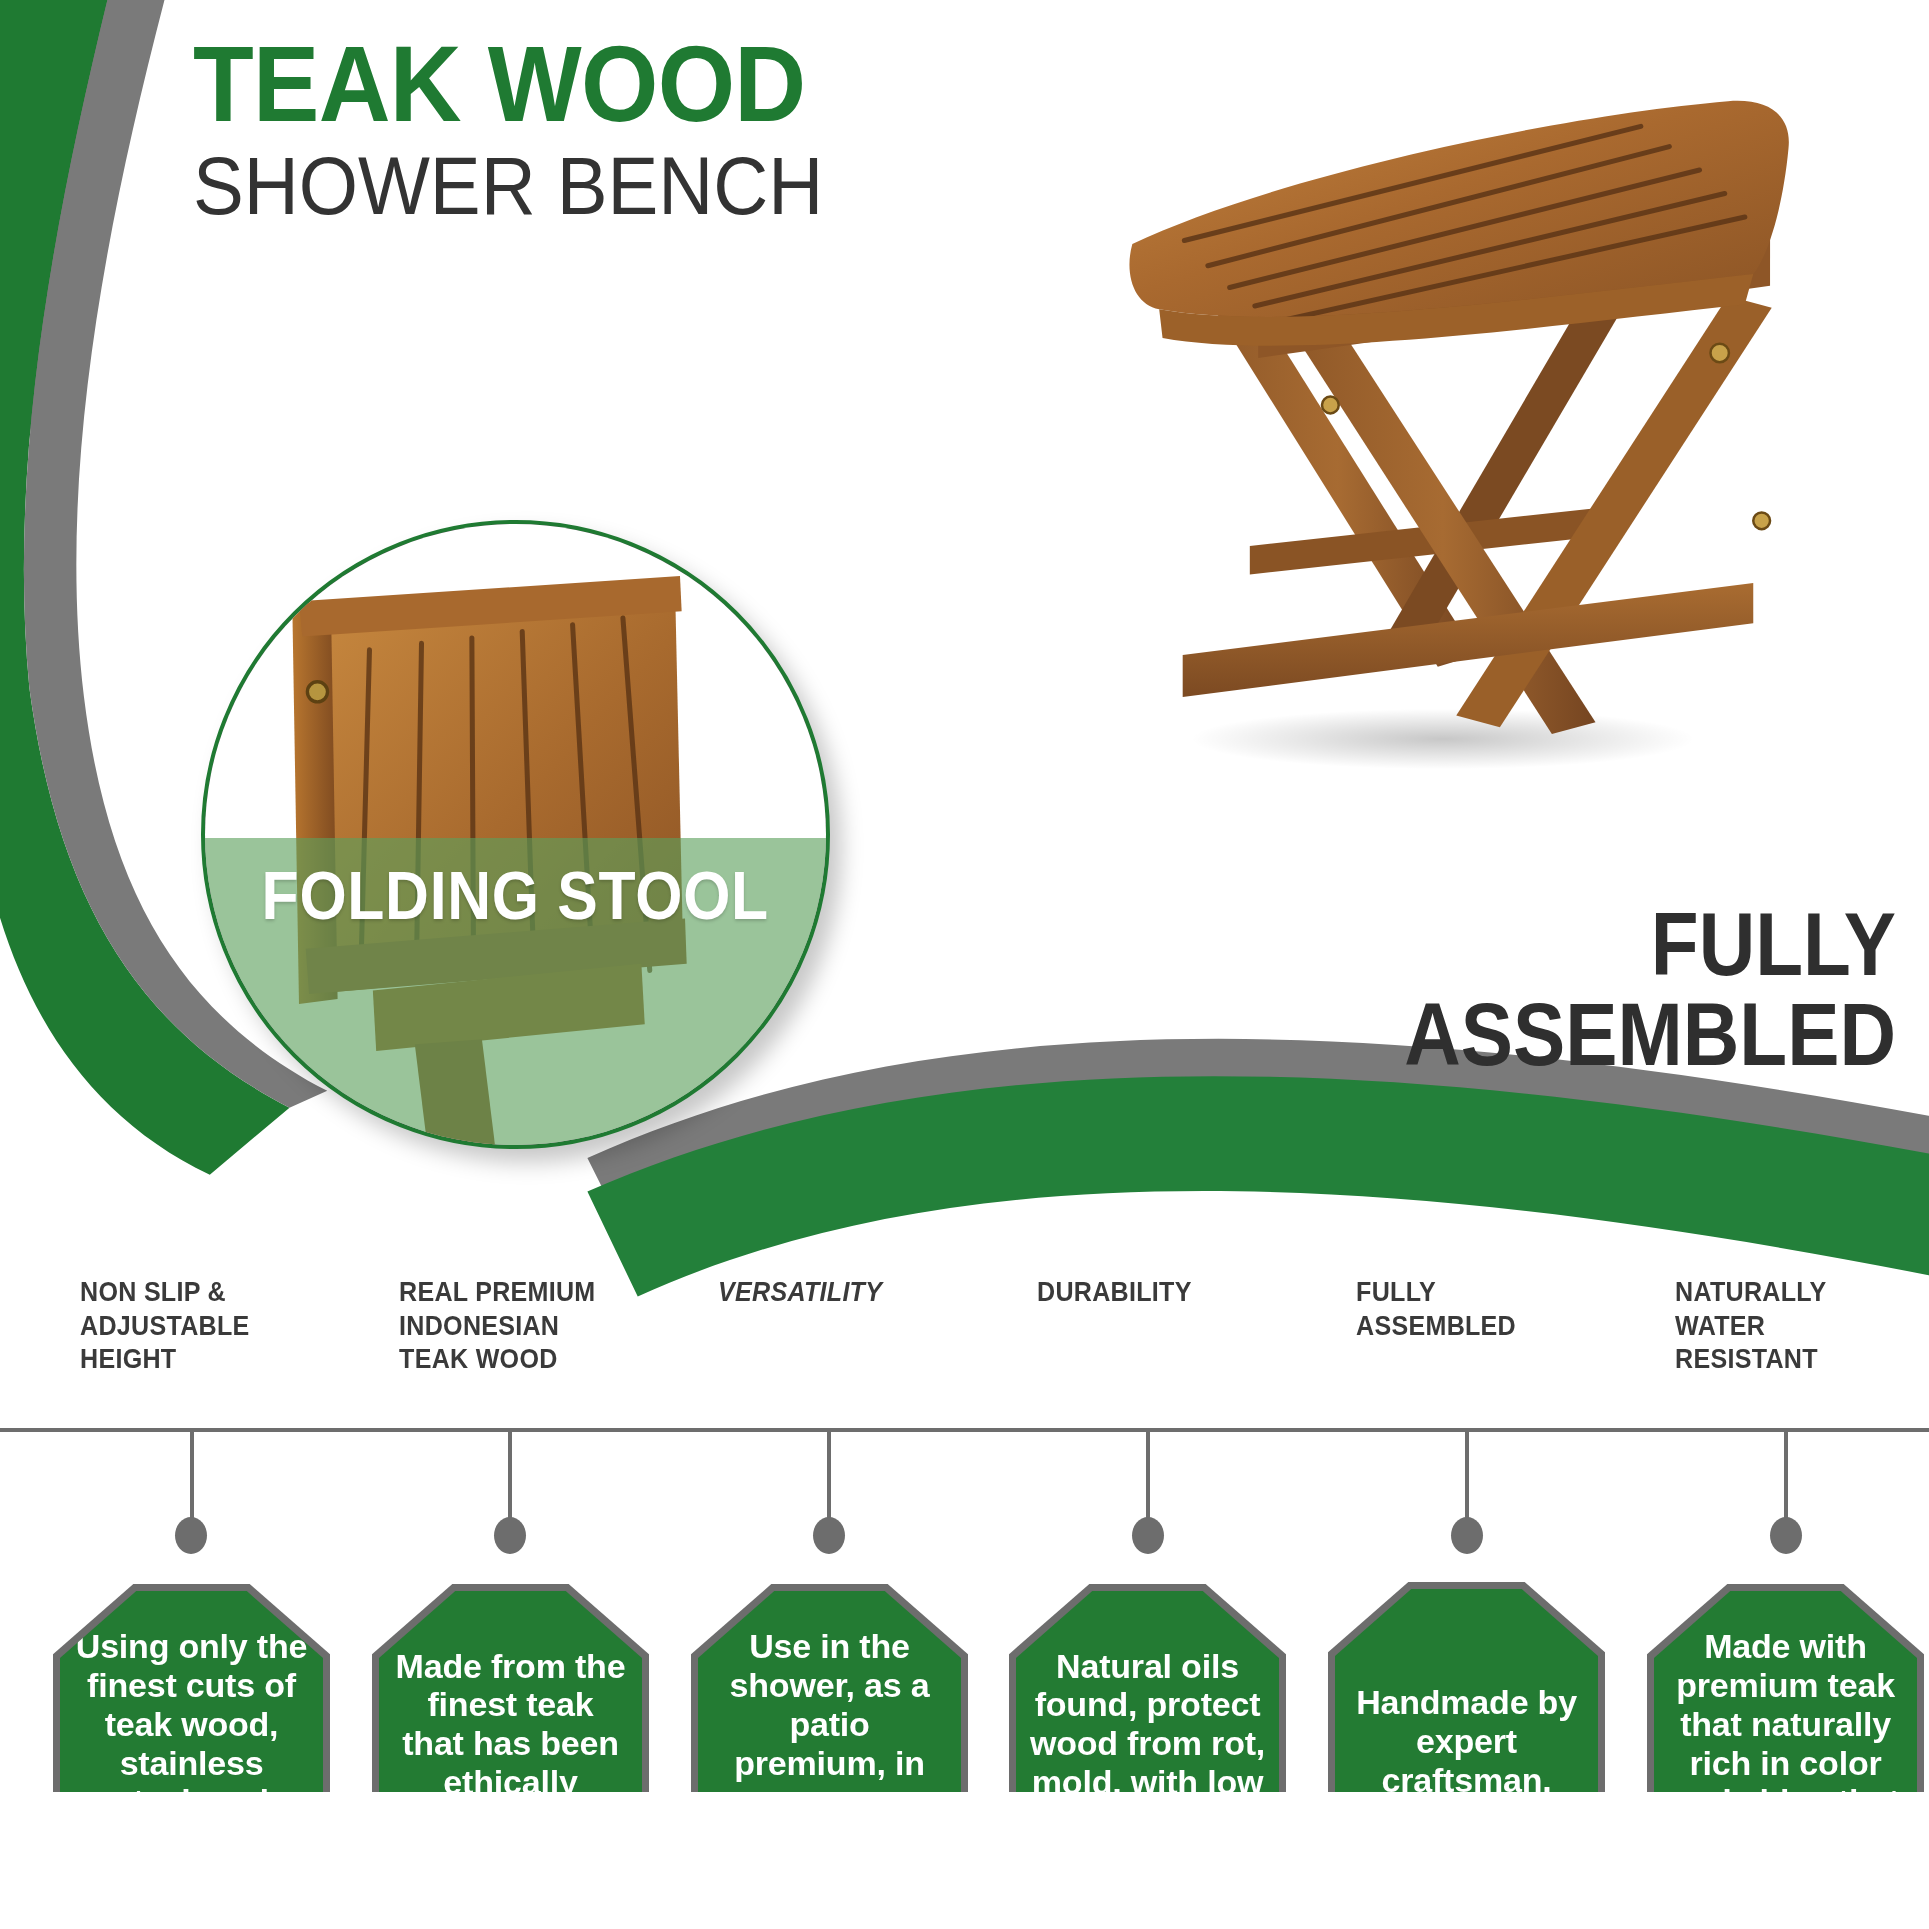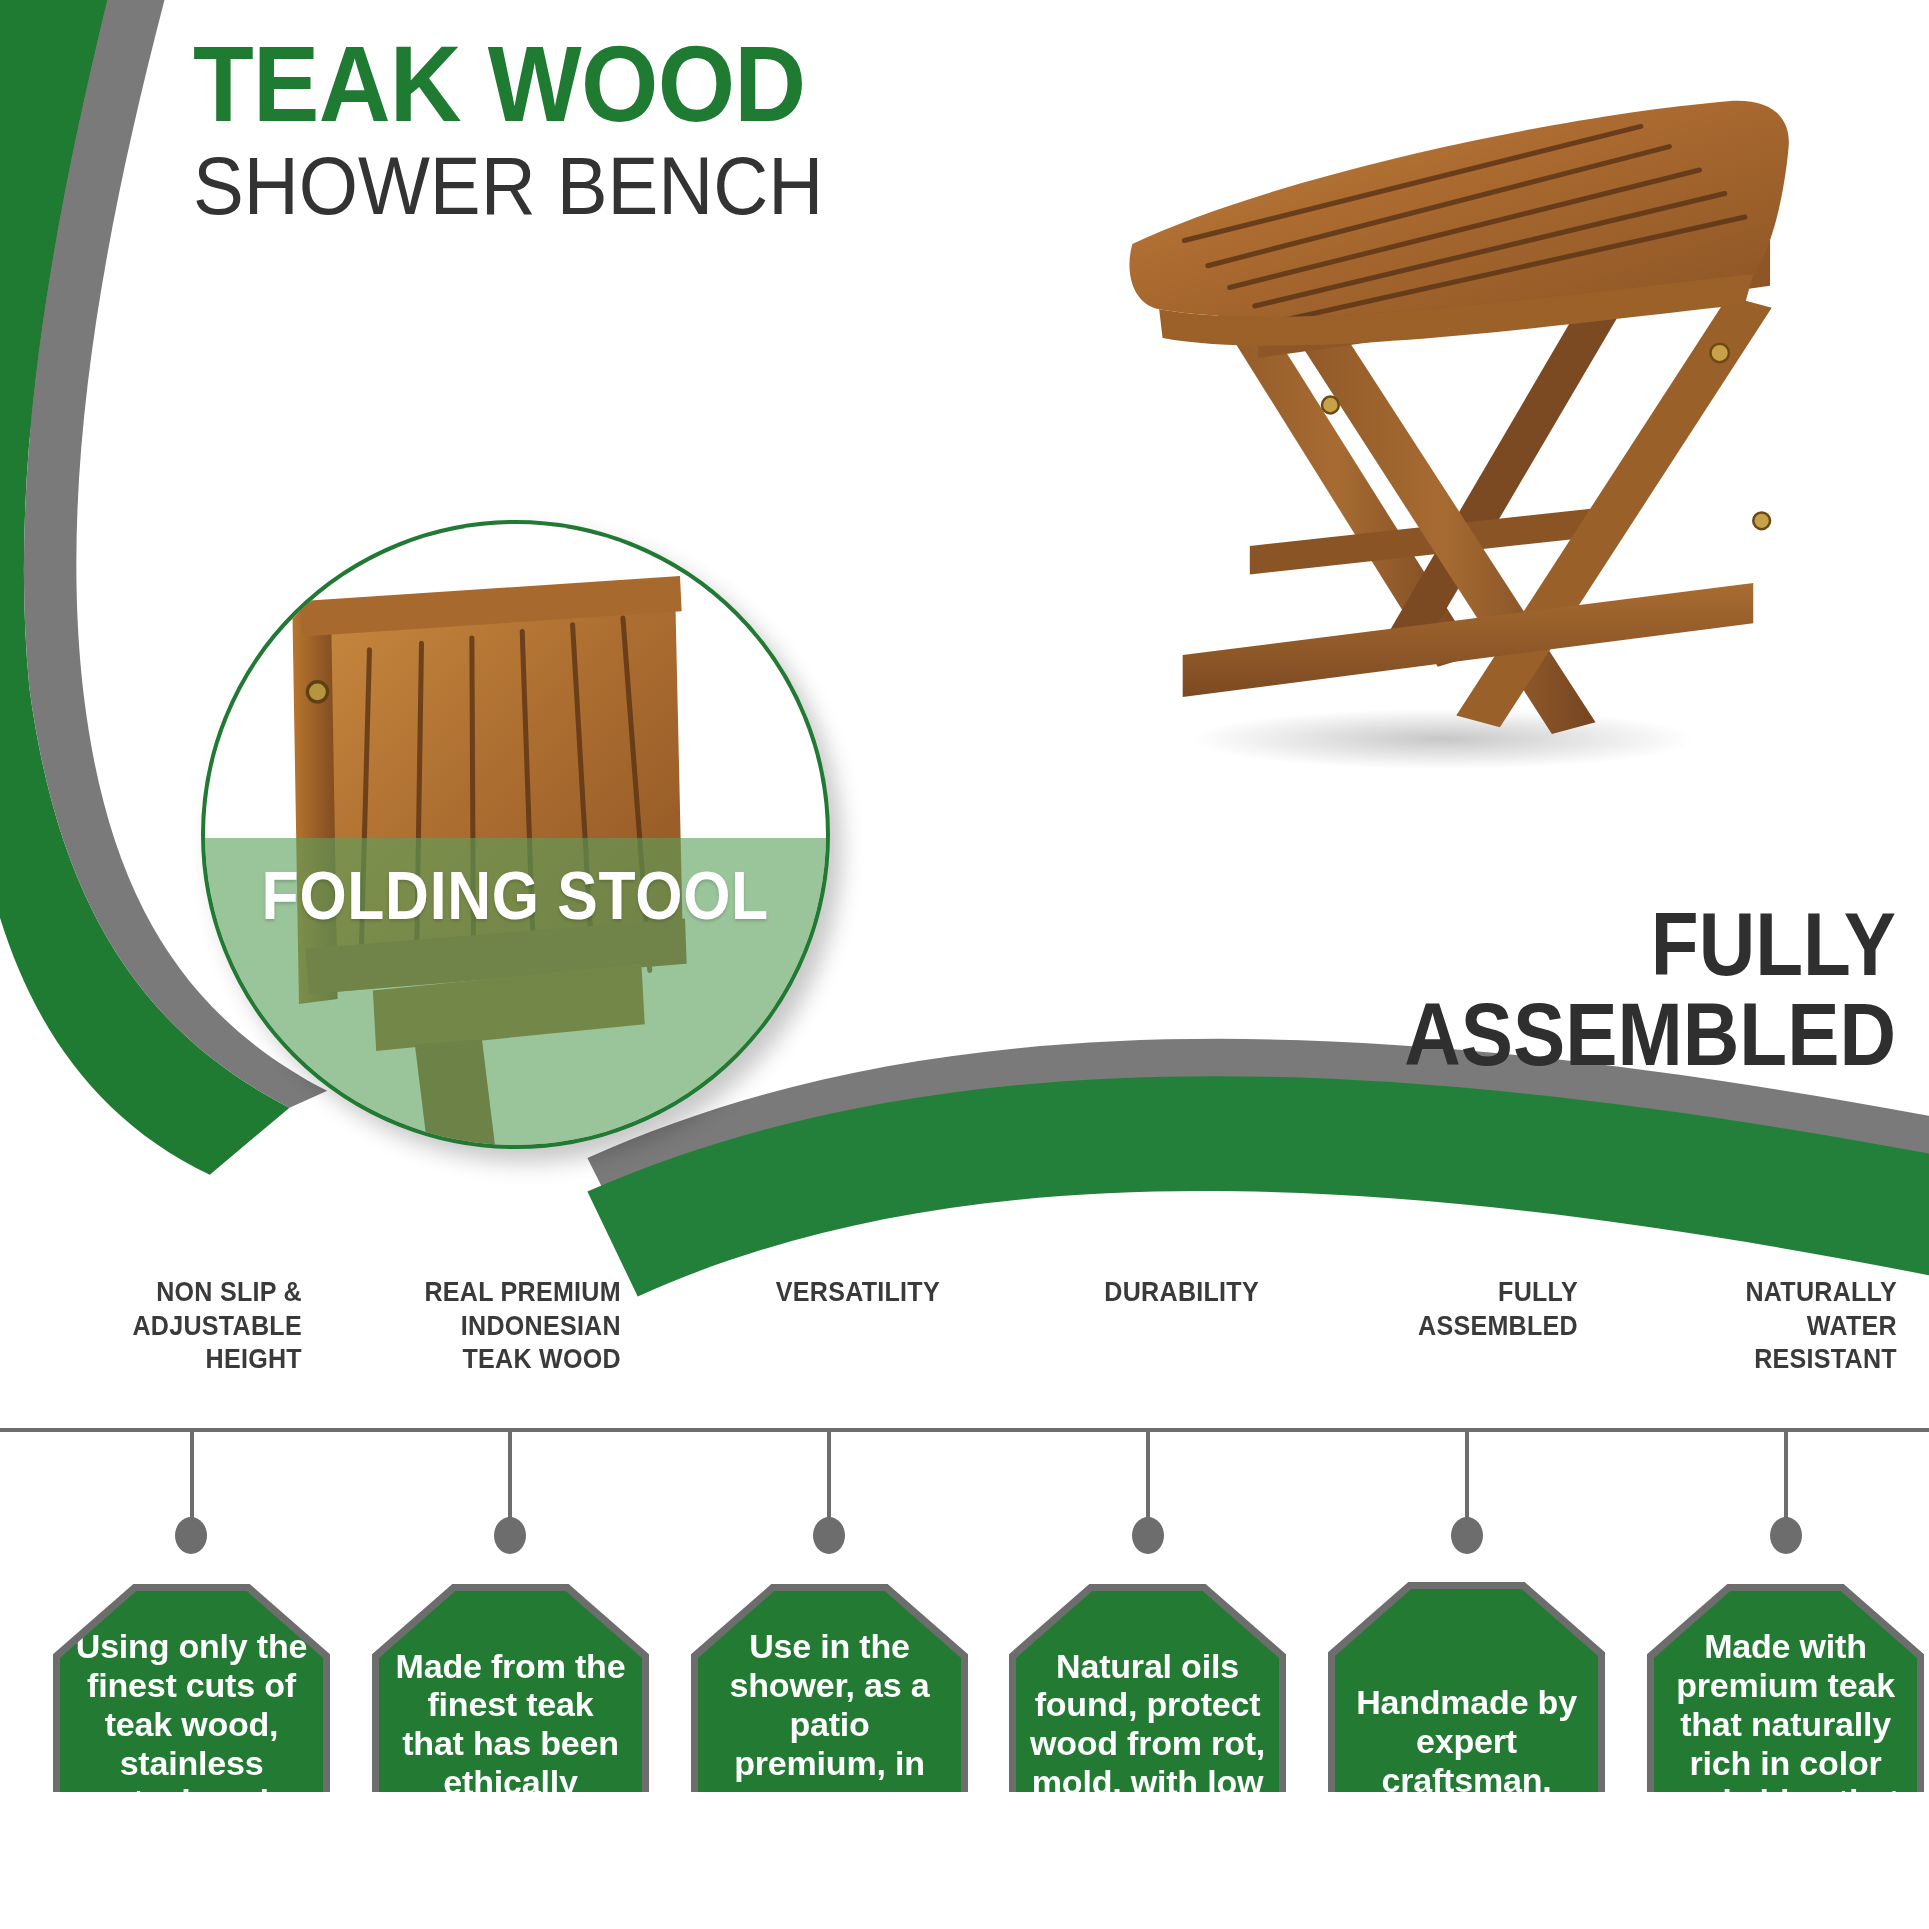--- a/index.html
+++ b/index.html
@@ -58,21 +58,21 @@
     text-align:right;color:#2f2f2f;font-weight:bold;
     line-height:0.96;letter-spacing:0px;
   }
   .assembled div{transform:scaleX(0.88);transform-origin:right center;}
   .assembled .a1{font-size:89px;}
   .assembled .a2{font-size:89px;margin-top:5px;}
 
   
   .features{position:absolute;left:0;top:1275px;width:1930px;height:638px;}
   .feature-col{
-    position:absolute;top:0;width:252px;text-align:right;
+    position:absolute;top:0;width:252px;text-align:left;
   }
   .feature-title{
     font-size:28.5px;font-weight:bold;color:#3a3a3a;line-height:1.18;
     letter-spacing:0.3px;transform:scaleX(0.88);transform-origin:center top;
   }
   .hline{
     position:absolute;left:0;top:153px;width:1930px;height:4.2px;background:#6d6d6d;
   }
   .dropper{
     position:absolute;top:153px;width:4.2px;height:94px;background:#6d6d6d;
@@ -271,21 +271,21 @@
             <div>TEAK WOOD</div>
           </div>
         </div>
         <div class="dropper" style="left: 508px;"></div>
         <div class="dot" style="left: 494px;"></div>
         <div class="octo" style="left: 372px; top: 309px; border-radius: 28px;">
           <div class="octo-in">
             <p>Made from the finest teak that has been ethically harvested.</p>
           </div>
         </div>
-        <div class="feature-col" style="left: 703px;">
+        <div class="feature-col" style="left: 703px; font-style: italic;">
           <div class="feature-title">
             <div>VERSATILITY</div>
           </div>
         </div>
         <div class="dropper" style="left: 827px;"></div>
         <div class="dot" style="left: 813px;"></div>
         <div class="octo" style="left: 691px; top: 309px;">
           <div class="octo-in">
             <p>Use in the shower, as a patio premium, in your spa, or poolside.</p>
           </div>

